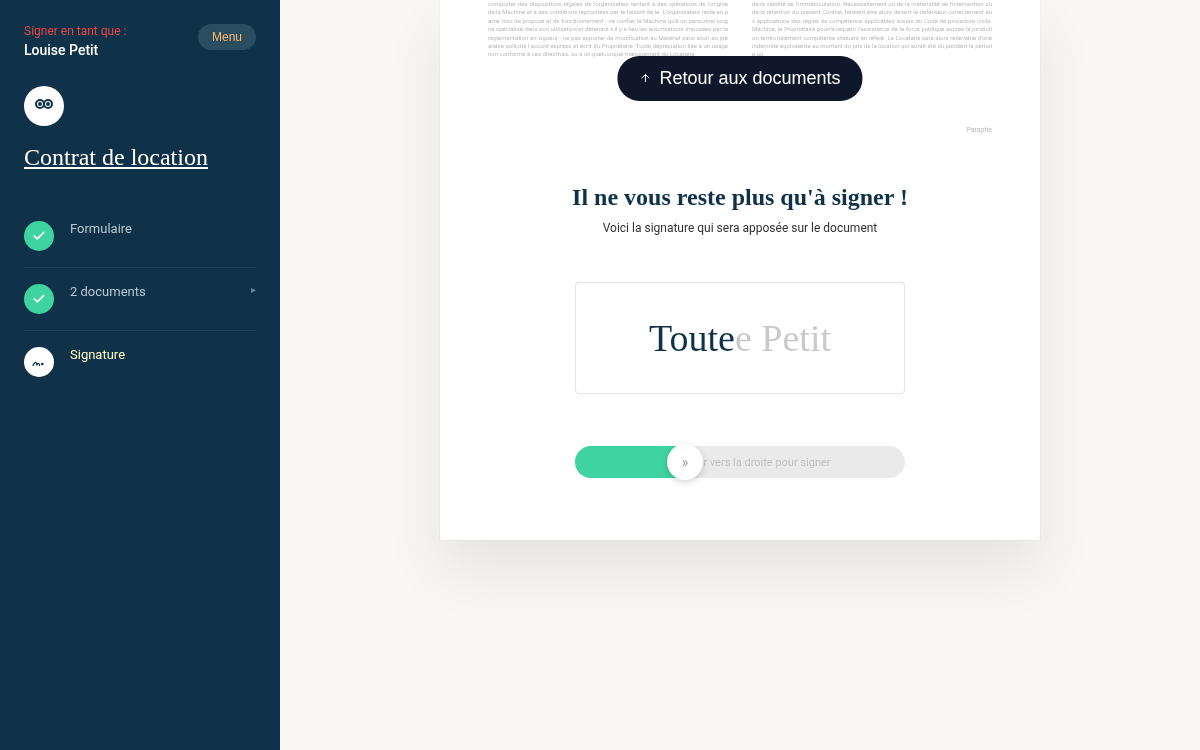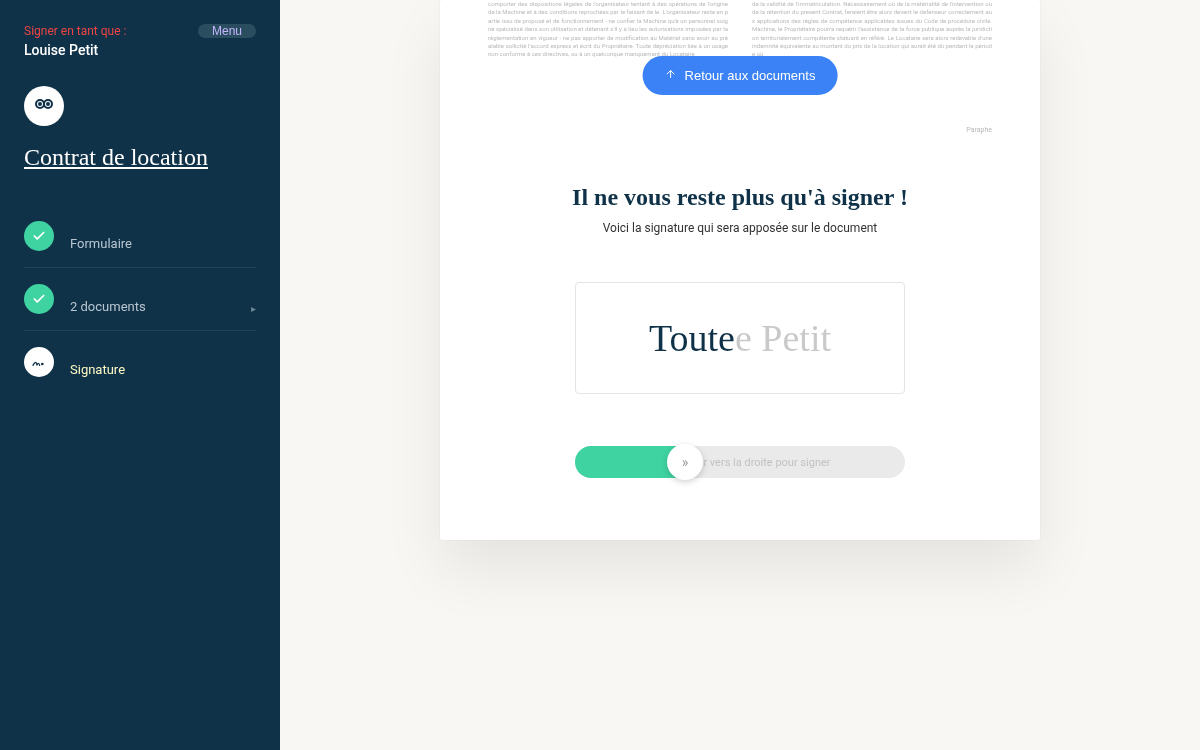--- a/index.html
+++ b/index.html
@@ -30,24 +30,24 @@
     color: #ef4444;
     margin-bottom: 4px;
   }
   .sign-as-name {
     font-size: 14px;
     font-weight: 500;
     color: #fff;
   }
   .menu-btn {
     background: #2b4d60;
-    color: #c4b5fd;
+    color: #fdba74;
     border: none;
     border-radius: 14px;
-    padding: 0 14px;
+    padding: 6px 14px;
     font-size: 12px;
     cursor: pointer;
   }
   .avatar-wrap {
     margin-top: 28px;
   }
   .avatar {
     width: 40px;
     height: 40px;
     border-radius: 50%;
@@ -63,21 +63,21 @@
     font-size: 24px;
     font-weight: 400;
     color: #fff;
     text-decoration: underline;
   }
   .steps {
     margin-top: 34px;
   }
   .step {
     display: flex;
-    align-items: flex-end;
+    align-items: flex-start;
     padding: 16px 0;
     border-bottom: 1px solid rgba(255,255,255,0.08);
     cursor: pointer;
   }
   .step:last-child { border-bottom: none; }
   .step-icon-wrap {
     width: 30px;
     height: 30px;
     border-radius: 50%;
     display: flex;
@@ -138,26 +138,26 @@
     right: 48px;
     bottom: 6px;
     font-size: 7px;
     color: #b9b9b9;
   }
   .return-btn {
     position: absolute;
     top: 56px;
     left: 50%;
     transform: translateX(-50%);
-    background: #3b82f6;
+    background: #0f172a;
     color: #fff;
     border: none;
     border-radius: 22px;
     padding: 12px 22px;
-    font-size: 13px;
+    font-size: 18px;
     font-weight: 500;
     cursor: pointer;
     display: flex;
     align-items: center;
     gap: 8px;
     z-index: 10;
   }
   .sign-section {
     text-align: center;
     padding: 44px 96px 40px;

